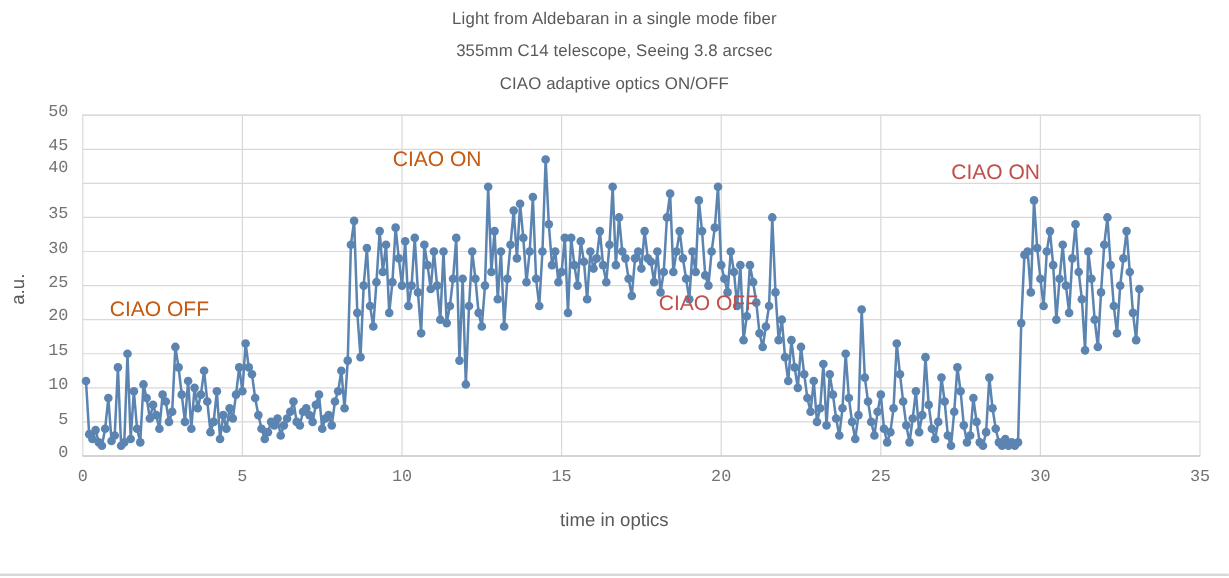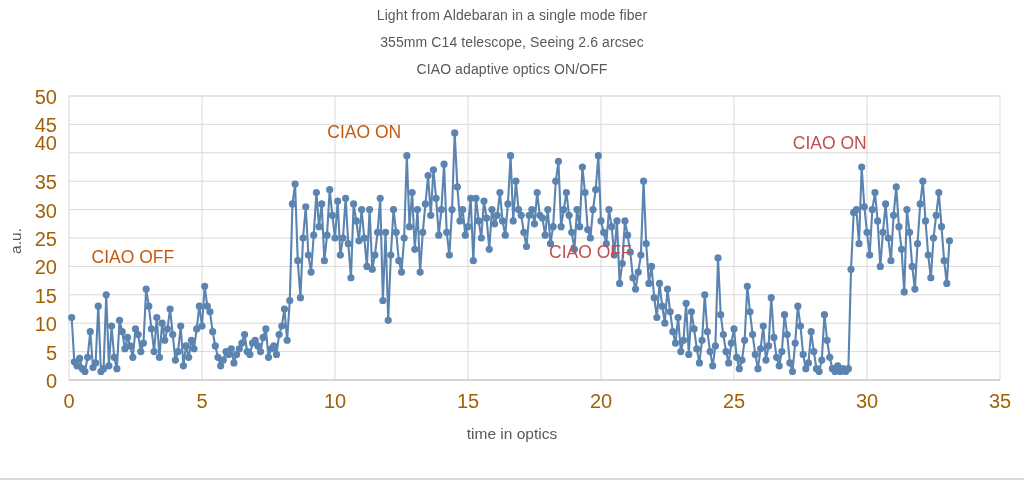--- a/index.html
+++ b/index.html
@@ -48,23 +48,23 @@
   #ylabel {
     left: -14px;
     top: 232px;
     width: 60px;
     text-align: center;
     transform: rotate(-90deg);
     transform-origin: 50% 50%;
   }
   .tick {
     position: absolute;
-    color: #a16207;
-    font-size: 20px;
-    font-family: Liberation Sans, sans-serif;
+    color: #737373;
+    font-size: 14px;
+    font-family: Liberation Mono, monospace;
   }
   .ytick { text-align: right; width: 40px; }
   .xtick { text-align: center; width: 40px; }
   .annot {
     position: absolute;
     font-size: 17.5px;
     font-family: "Liberation Sans", sans-serif;
     white-space: nowrap;
   }
   #plot-svg {
@@ -80,21 +80,21 @@
     background: #d8d8d8;
   }
 </style>
 </head>
 <body>
 
 <div id="figure">
 
   <div class="title-block">
     <span class="title-line">Light from Aldebaran in a single mode fiber</span>
-    <span class="title-line">355mm C14 telescope, Seeing 2.6 arcsec</span>
+    <span class="title-line">355mm C14 telescope, Seeing 3.8 arcsec</span>
     <span class="title-line">CIAO adaptive optics ON/OFF</span>
   </div>
 
   <div class="axis-label" id="ylabel">a.u.</div>
   <div class="axis-label" id="xlabel">time in optics</div>
 
   <svg id="plot-svg" width="1024" height="482">
     <g id="grid-group">
         <rect x="69" y="96" width="931" height="284" fill="#ffffff" stroke="#d9d9d9" stroke-width="1"></rect>
         <line x1="69" x2="1000" y1="351.6" y2="351.6" stroke="#d9d9d9" stroke-width="1"></line>

